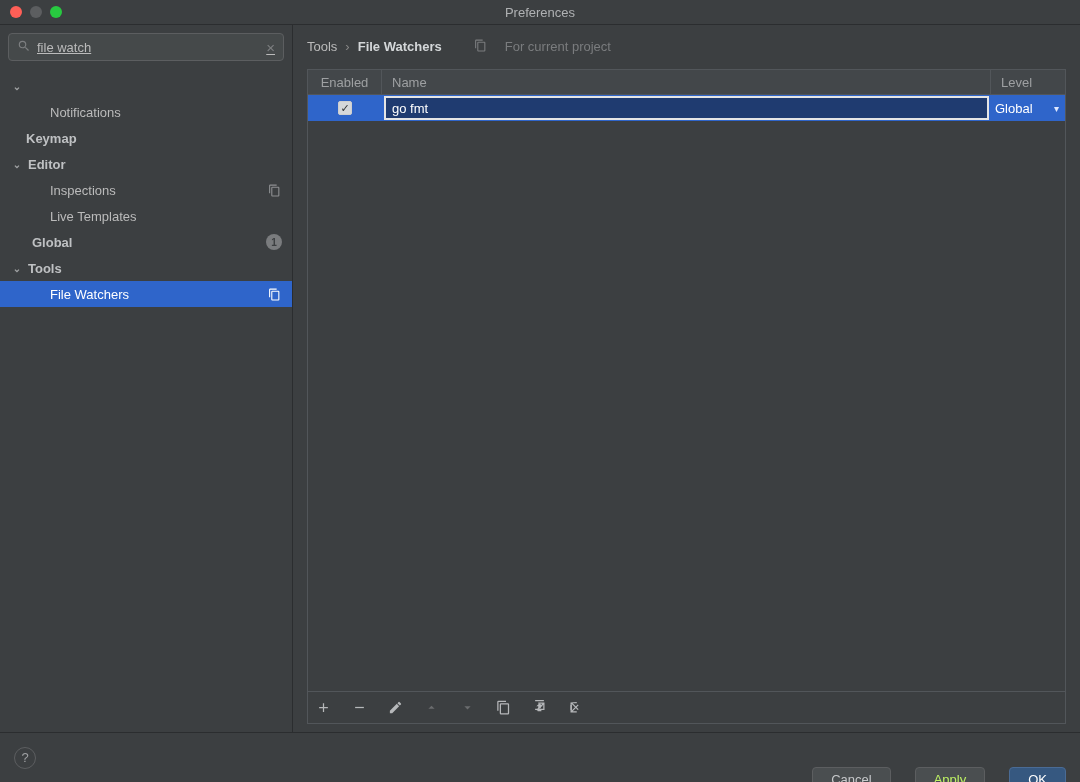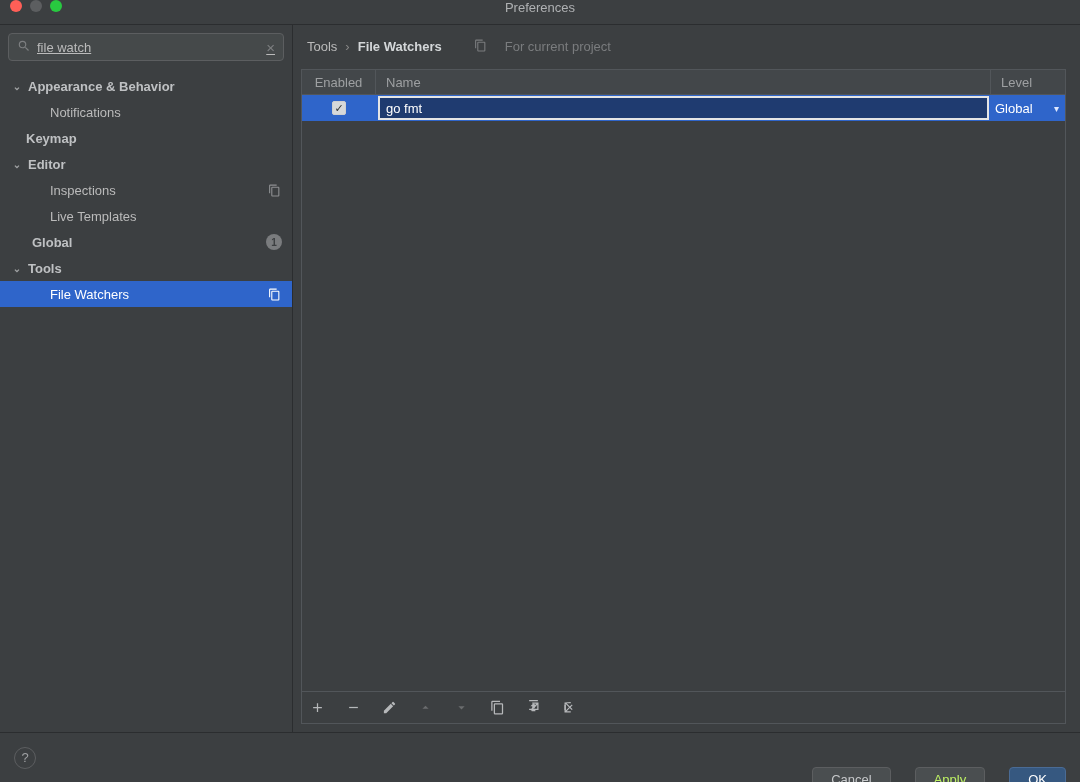--- a/index.html
+++ b/index.html
@@ -1,18 +1,18 @@
 <!DOCTYPE html>
 <html><head>
   <meta charset="utf-8">
   <style>
     * { margin: 0; padding: 0; box-sizing: border-box; font-family: -apple-system, BlinkMacSystemFont, "Segoe UI", sans-serif; font-size: 13px; }
     body { width: 1080px; height: 782px; background: #3c3f41; color: #bbbbbb; overflow: hidden; }
 
-    .titlebar { height: 25px; background: #3c3f41; display: flex; position: relative; border-bottom: 1px solid #2b2d2f; }
+    .titlebar { height: 25px; background: #3c3f41; display: flex; align-items: center; position: relative; border-bottom: 1px solid #2b2d2f; }
     .traffic-lights { display: flex; gap: 8px; padding-left: 10px; }
     .tl { width: 12px; height: 12px; border-radius: 50%; }
     .tl-close { background: #ff5f57; }
     .tl-min { background: #5c5e60; }
     .tl-max { background: #28c940; }
     .title { position: absolute; left: 50%; transform: translateX(-50%); color: #afb1b3; font-size: 13px; }
 
     .main { display: flex; height: calc(100% - 25px - 50px); }
 
     .sidebar { width: 293px; background: #3c3f41; border-right: 1px solid #2b2d2f; display: flex; flex-direction: column; }
@@ -33,21 +33,21 @@
     .tree-row.selected .trail, .tree-row.selected .label { color: #ffffff; }
     .badge-circle { width: 16px; height: 16px; border-radius: 50%; background: #7a7c7e; color: #3c3f41; font-size: 10px; display: inline-flex; align-items: center; justify-content: center; font-weight: 600; }
 
     .content { flex: 1; display: flex; flex-direction: column; background: #3c3f41; }
     .crumbs { height: 44px; display: flex; align-items: center; padding: 0 14px; gap: 8px; border-bottom: 1px solid transparent; }
     .crumb { color: #bbbbbb; font-weight: 400; }
     .crumb.strong { font-weight: 700; color: #d4d7d9; }
     .crumb-sep { color: #888; }
     .crumb-hint { margin-left: 24px; color: #7a7c7e; display: flex; align-items: center; gap: 18px; }
 
-    .table-wrap { flex: 1; margin: 0 14px 8px 8px; background: #3c3f41; display: flex; flex-direction: column; }
+    .table-wrap { flex: 1; margin: 0 14px 8px 14px; background: #3c3f41; display: flex; flex-direction: column; }
     .thead { height: 26px; display: flex; background: #43474a; border: 1px solid #52565a; }
     .th { display: flex; align-items: center; padding: 0 10px; color: #9ea0a2; border-right: 1px solid #52565a; }
     .th.enabled { width: 74px; justify-content: center; }
     .th.name { flex: 1; }
     .th.level { width: 74px; border-right: none; }
 
     .tbody { flex: 1; border: 1px solid #52565a; border-top: none; position: relative; }
     .trow { height: 26px; display: flex; align-items: center; background: #2f65ca; }
     .td.enabled { width: 74px; display: flex; align-items: center; justify-content: center; }
     .td.name { flex: 1; padding: 0 2px; }
@@ -94,21 +94,20 @@
             </svg>
         </span>
         <input type="text" value="file watch" style="">
         <span class="clearicon">×</span>
       </div>
     </div>
 
     <div class="tree">
       <div class="tree-row bold">
         <span class="chev">⌄</span>
-        <span class="label">Appearance &amp; Behavior</span>
       </div>
       <div class="tree-row indent1">
         <span class="label">Notifications</span>
       </div>
       <div class="tree-row bold" style="padding-left:22px">
         <span class="label">Keymap</span>
       </div>
       <div class="tree-row bold">
         <span class="chev">⌄</span>
         <span class="label">Editor</span>

